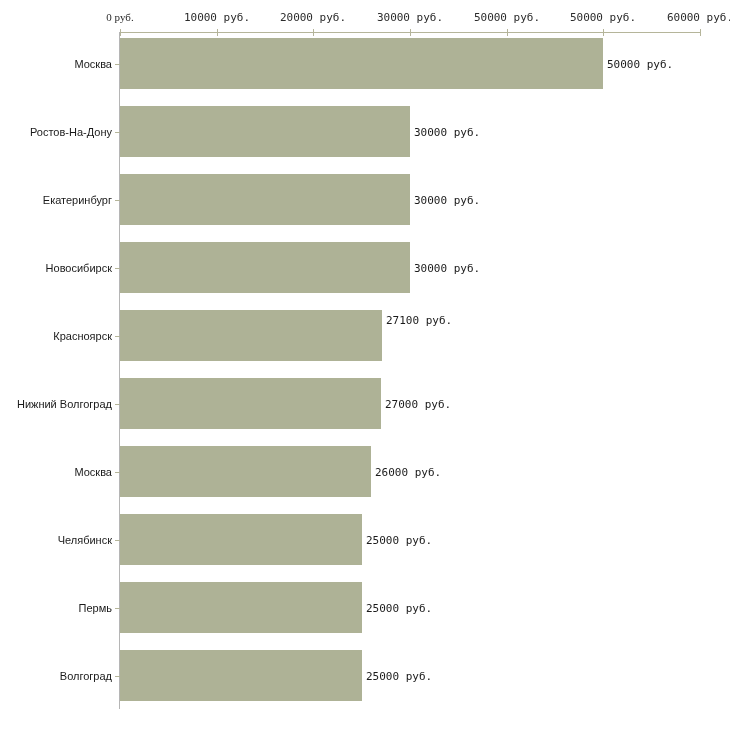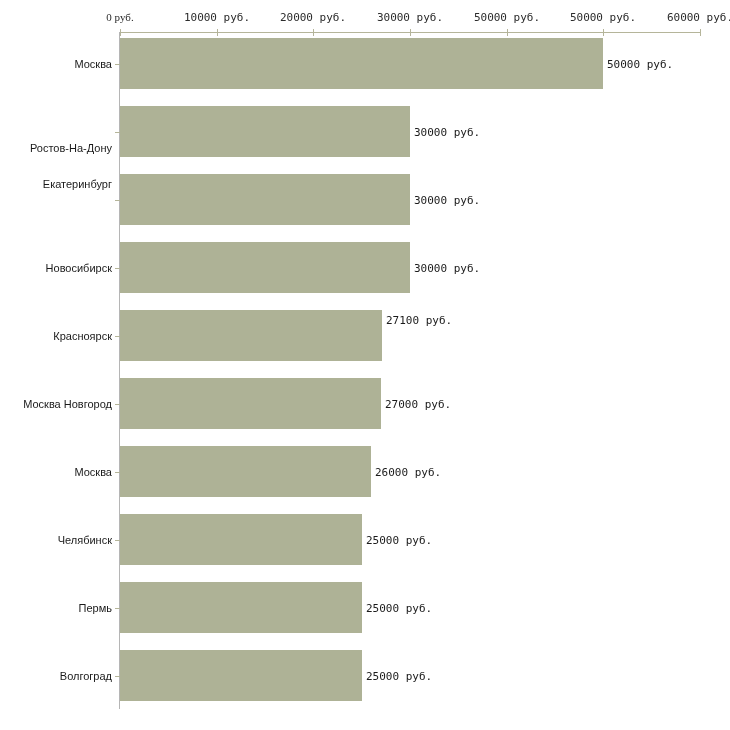--- a/index.html
+++ b/index.html
@@ -104,29 +104,29 @@
       <div class="axis-tick" style="left: 700px; top: 29px;"></div>
       <div class="axis-tick-label" style="left: 700px; top: 11px;">60000 руб.</div>
     </div>
 
   <div class="axis-y-line" id="y-axis-line" style="left: 119px; top: 32px; height: 677px;"></div>
 
   <div id="y-axis">
       <div class="cat-tick" style="left: 115px; top: 64px;"></div>
       <div class="cat-label" style="right: 618px; top: 64px;">Москва</div>
       <div class="cat-tick" style="left: 115px; top: 132px;"></div>
-      <div class="cat-label" style="right: 618px; top: 148px;">Ростов-На-Дону</div>
+      <div class="cat-label" style="right: 618px; top: 132px;">Ростов-На-Дону</div>
       <div class="cat-tick" style="left: 115px; top: 200px;"></div>
-      <div class="cat-label" style="right: 618px; top: 184px; text-align: center;">Екатеринбург</div>
+      <div class="cat-label" style="right: 618px; top: 200px; text-align: center;">Екатеринбург</div>
       <div class="cat-tick" style="left: 115px; top: 268px;"></div>
       <div class="cat-label" style="right: 618px; top: 268px; margin-left: 9px;">Новосибирск</div>
       <div class="cat-tick" style="left: 115px; top: 336px;"></div>
       <div class="cat-label" style="right: 618px; top: 336px; margin-left: 9px;">Красноярск</div>
       <div class="cat-tick" style="left: 115px; top: 404px;"></div>
-      <div class="cat-label" style="right: 618px; top: 404px;">Москва Новгород</div>
+      <div class="cat-label" style="right: 618px; top: 404px;">Нижний Волгоград</div>
       <div class="cat-tick" style="left: 115px; top: 472px;"></div>
       <div class="cat-label" style="right: 618px; top: 472px;">Москва</div>
       <div class="cat-tick" style="left: 115px; top: 540px;"></div>
       <div class="cat-label" style="right: 618px; top: 540px;">Челябинск</div>
       <div class="cat-tick" style="left: 115px; top: 608px;"></div>
       <div class="cat-label" style="right: 618px; top: 608px; text-align: center;">Пермь</div>
       <div class="cat-tick" style="left: 115px; top: 676px;"></div>
       <div class="cat-label" style="right: 618px; top: 676px;">Волгоград</div>
     </div>
 

